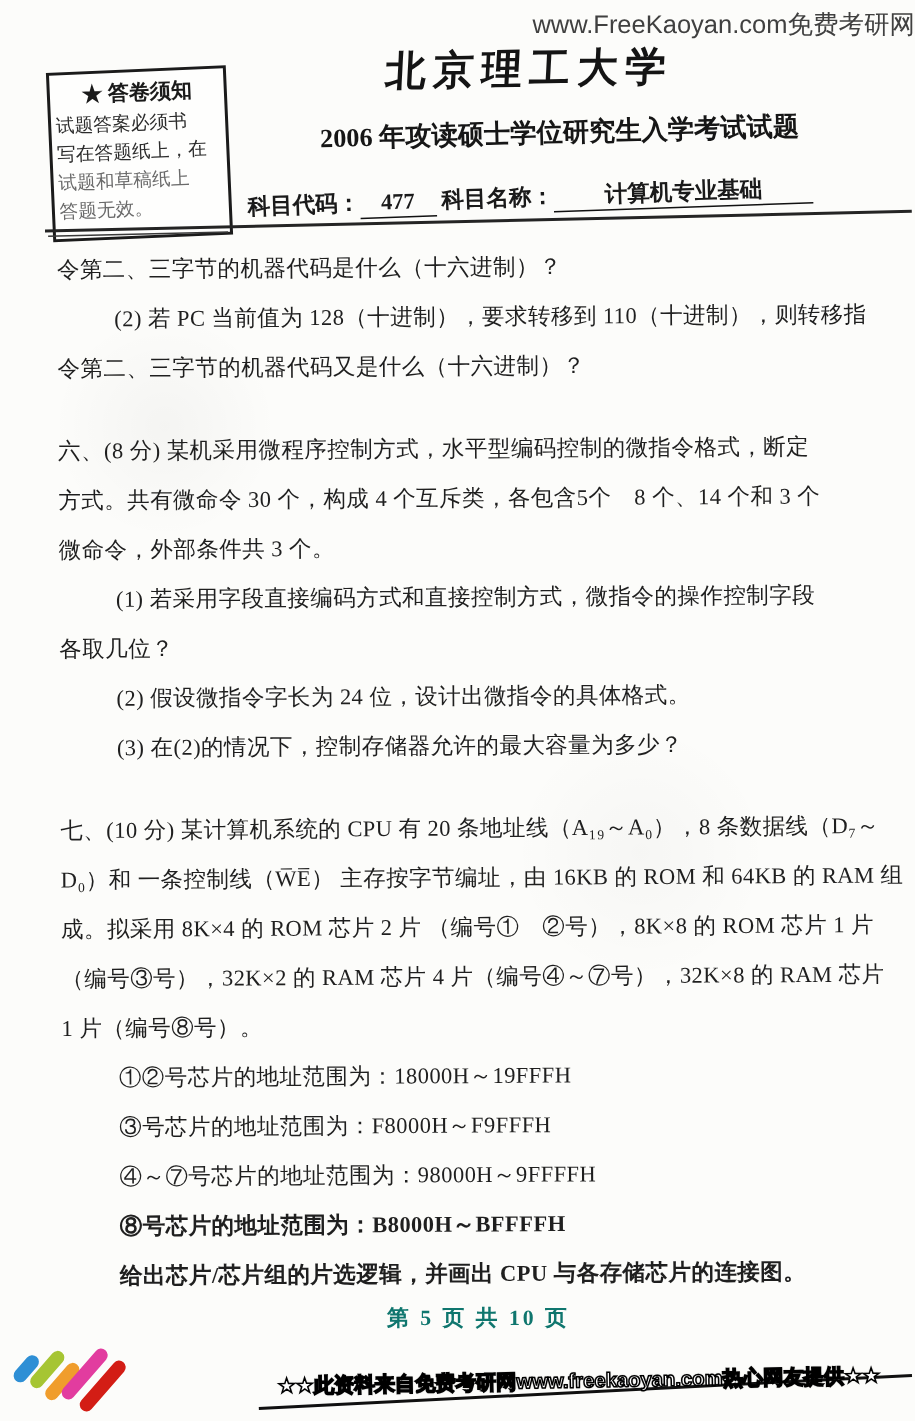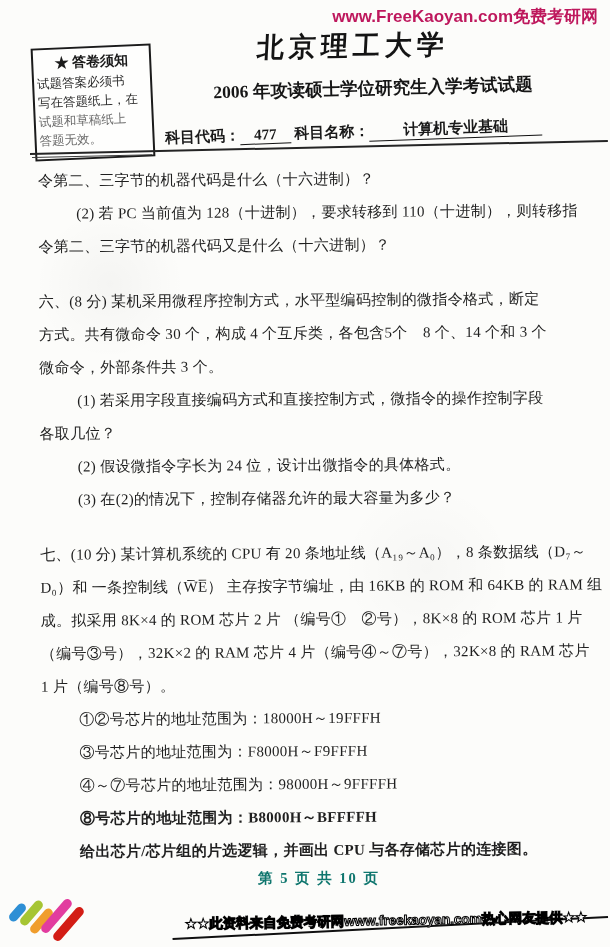--- a/index.html
+++ b/index.html
@@ -9,23 +9,23 @@
     background:
       radial-gradient(circle at 18% 30%, rgba(0,0,0,0.03), transparent 9%),
       radial-gradient(circle at 70% 60%, rgba(0,0,0,0.025), transparent 12%),
       #fcfcfa;
     font-family:"Liberation Serif","DejaVu Serif",serif;
     color:#1d1d1d;
     overflow:hidden;
   }
 
   .watermark {
-    position:absolute; top:5px; right:12px;
+    position:absolute; top:5px; right:0;
     font-family:"Liberation Sans","DejaVu Sans",sans-serif;
-    font-size:17px; font-weight:bold; color:#be185d;
+    font-size:17px; font-weight:normal; color:#404040;
   }
 
   .university-title {
     position:absolute; top:28px; left:238px; width:230px;
     text-align:center; font-size:27px; font-weight:900;
     letter-spacing:5px; color:#141414;
     transform:rotate(-1deg) skewX(-4deg);
   }
 
   .notice-box {

